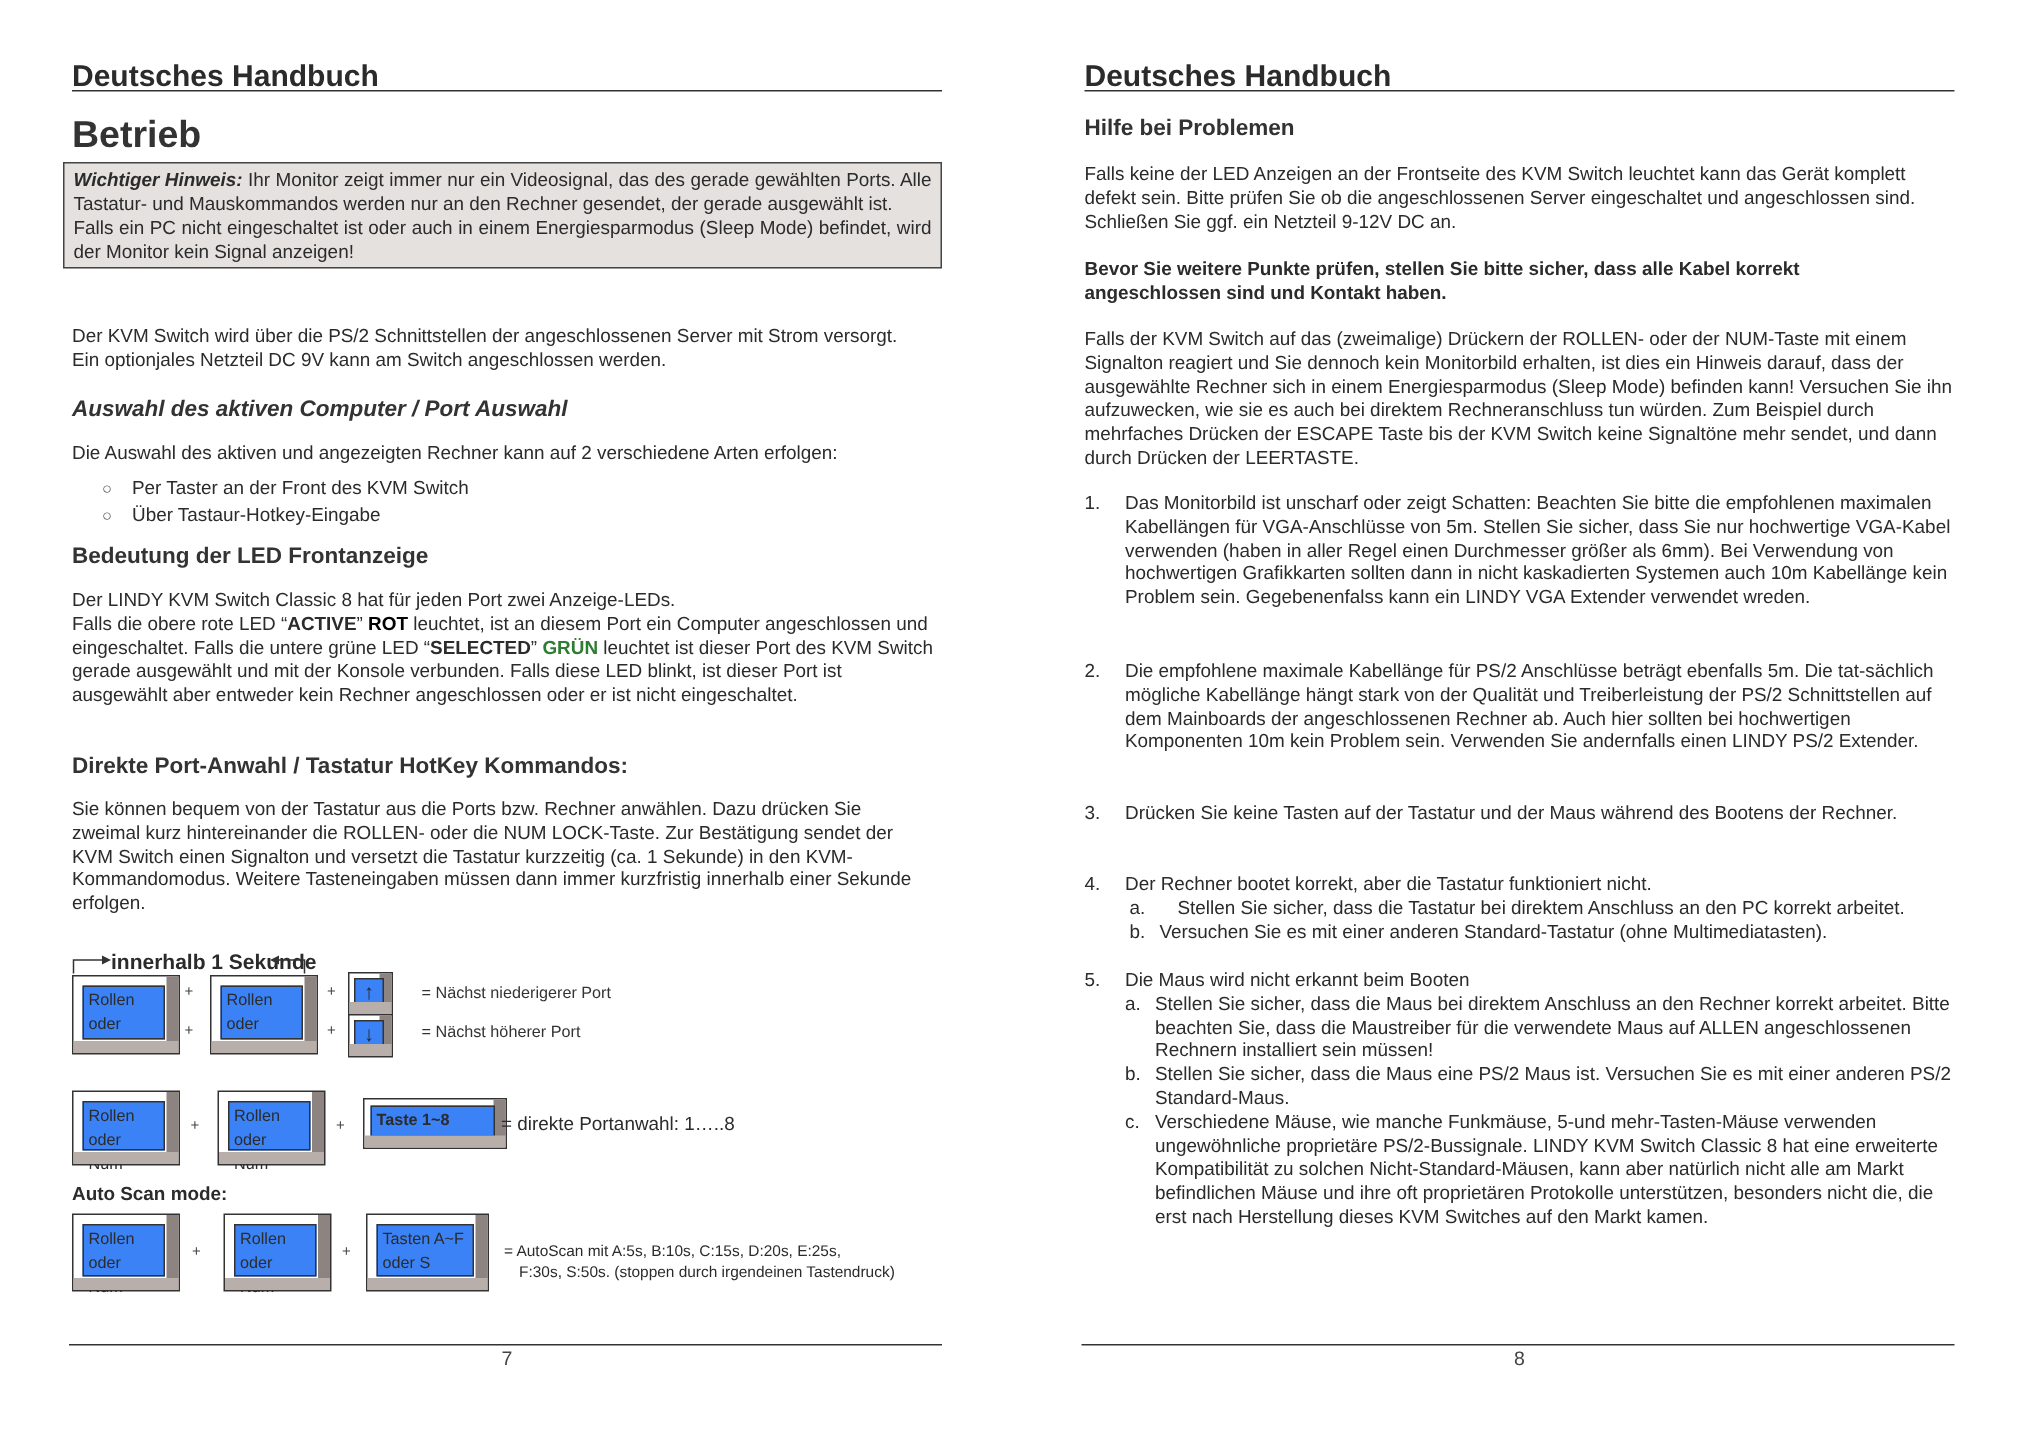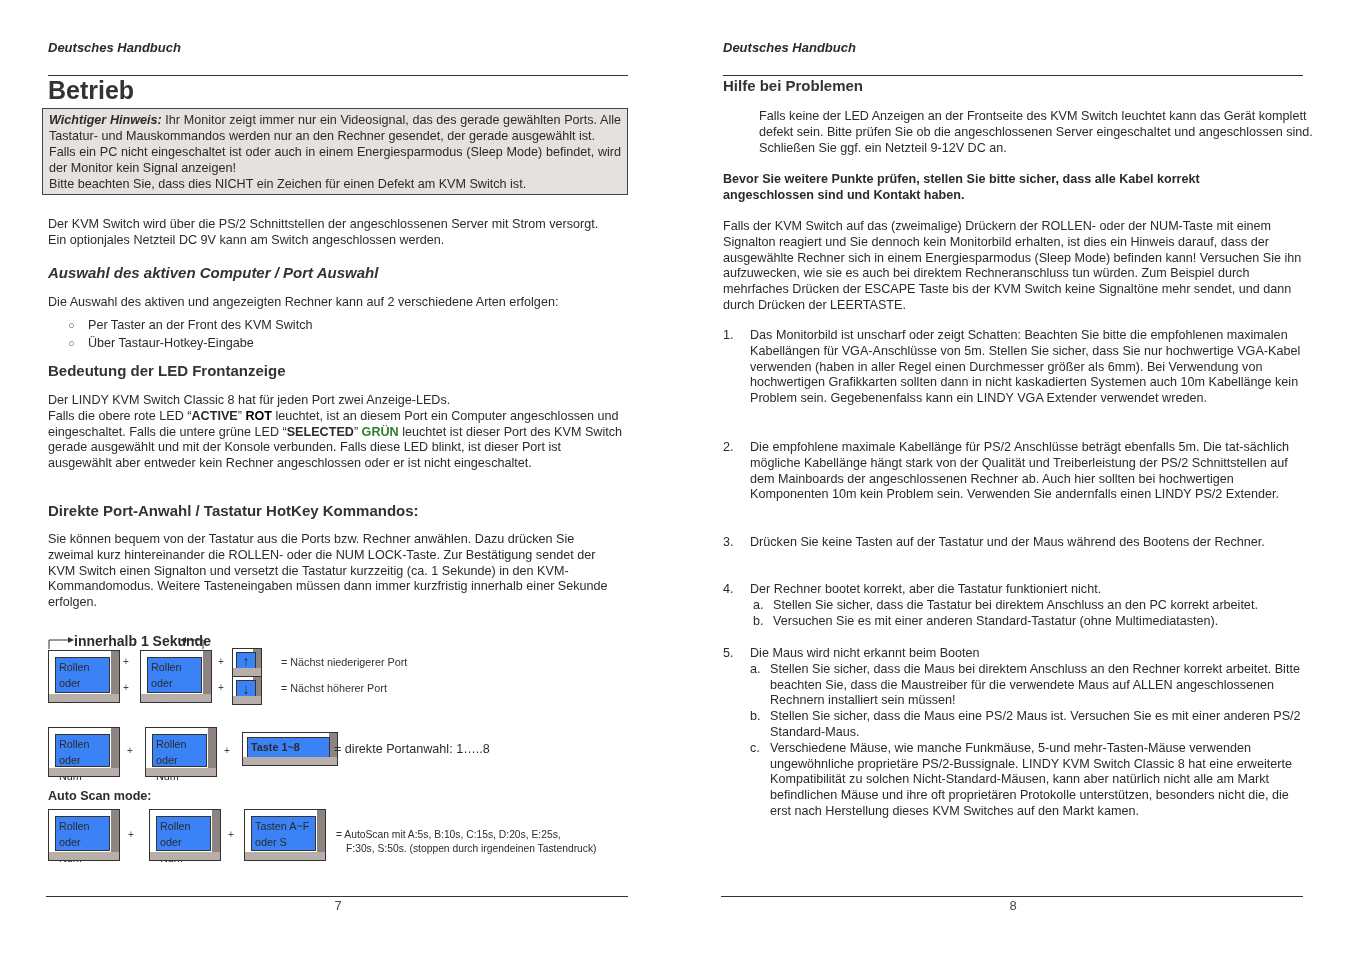--- a/index.html
+++ b/index.html
@@ -1,22 +1,22 @@
 <!DOCTYPE html>
 <html><head>
 <meta charset="utf-8">
 <style>
   html, body { margin:0; padding:0; background:#ffffff; }
   body { width:1351px; height:954px; position:relative; overflow:hidden;
          font-family:"Liberation Sans", sans-serif; color:#2b2b2b; }
   .page { position:absolute; top:0; }
   .page.left { left:48px; width:580px; }
   .page.right { left:723px; width:580px; }
-  .hdr { position:absolute; top:40px; left:0; width:580px; font-size:13px; font-weight:bold; font-style:italic;
-         border-bottom:1.5px solid #333; padding-bottom:16px; height:19px; }
+  .hdr { position:absolute; top:40px; left:0; width:580px; font-size:20px; font-weight:bold; 
+         border-bottom:1.5px solid #333; padding-bottom:1px; height:19px; }
   .ftr-line { position:absolute; top:896px; left:-2px; width:582px; border-top:1.5px solid #333; }
   .pgnum { position:absolute; top:898px; left:0; width:580px; text-align:center; font-size:13px; color:#444; }
   .abs { position:absolute; left:0; }
   .title { font-size:25px; font-weight:bold; top:76px; color:#333; }
   .note { top:108px; left:-6px; width:572px; background:#e5e1df; border:1.5px solid #444;
           padding:3px 6px 2px 6px; font-size:12.6px; line-height:16px; text-align:justify; }
   .note b { font-style:italic; }
   .p { font-size:12.6px; line-height:15.8px; }
   .h2 { font-size:15px; font-weight:bold; color:#333; }
   .h2i { font-style:italic; }
@@ -41,21 +41,20 @@
 </head>
 <body>
 
 <div class="page left">
   <div class="hdr">Deutsches Handbuch</div>
   <div class="abs title">Betrieb</div>
 
   <div class="abs note">
     <b>Wichtiger Hinweis:</b><span> Ihr Monitor zeigt immer nur ein Videosignal, das des gerade gewählten Ports. Alle Tastatur- und Mauskommandos werden nur an den Rechner gesendet, der gerade ausgewählt ist.</span><br>
     <span>Falls ein PC nicht eingeschaltet ist oder auch in einem Energiesparmodus (Sleep Mode) befindet, wird der Monitor kein Signal anzeigen!</span><br>
-    <span>Bitte beachten Sie, dass dies NICHT ein Zeichen für einen Defekt am KVM Switch ist.</span>
   </div>
 
   <div class="abs p" style="top:217px;width:560px;">Der KVM Switch wird über die PS/2 Schnittstellen der angeschlossenen Server mit Strom versorgt. Ein optionjales Netzteil DC 9V kann am Switch angeschlossen werden.</div>
 
   <div class="abs h2 h2i" style="top:264px;">Auswahl des aktiven Computer / Port Auswahl</div>
   <div class="abs p" style="top:295px;width:580px;">Die Auswahl des aktiven und angezeigten Rechner kann auf 2 verschiedene Arten erfolgen:</div>
   <div class="abs bul" style="top:316px;"><span class="o">○</span><span>Per Taster an der Front des KVM Switch</span></div>
   <div class="abs bul" style="top:334px;"><span class="o">○</span><span>Über Tastaur-Hotkey-Eingabe</span></div>
 
   <div class="abs h2" style="top:362px;">Bedeutung der LED Frontanzeige</div>
@@ -125,42 +124,42 @@
     </div>
   </div>
 
   <div class="ftr-line"></div>
   <div class="pgnum">7</div>
 </div>
 
 <div class="page right">
   <div class="hdr">Deutsches Handbuch</div>
   <div class="abs h2" style="top:77px;">Hilfe bei Problemen</div>
-  <div class="abs p" style="top:109px;width:560px;margin-left:36px;">Falls keine der LED Anzeigen an der Frontseite des KVM Switch leuchtet kann das Gerät komplett defekt sein. Bitte prüfen Sie ob die angeschlossenen Server eingeschaltet und angeschlossen sind. Schließen Sie ggf. ein Netzteil 9-12V DC an.</div>
+  <div class="abs p" style="top:109px;width:560px;">Falls keine der LED Anzeigen an der Frontseite des KVM Switch leuchtet kann das Gerät komplett defekt sein. Bitte prüfen Sie ob die angeschlossenen Server eingeschaltet und angeschlossen sind. Schließen Sie ggf. ein Netzteil 9-12V DC an.</div>
   <div class="abs p" style="top:172px;width:560px;font-weight:bold;">Bevor Sie weitere Punkte prüfen, stellen Sie bitte sicher, dass alle Kabel korrekt angeschlossen sind und Kontakt haben.</div>
   <div class="abs p" style="top:219px;width:580px;">Falls der KVM Switch auf das (zweimalige) Drückern der ROLLEN- oder der NUM-Taste mit einem Signalton reagiert und Sie dennoch kein Monitorbild erhalten, ist dies ein Hinweis darauf, dass der ausgewählte Rechner sich in einem Energiesparmodus (Sleep Mode) befinden kann! Versuchen Sie ihn aufzuwecken, wie sie es auch bei direktem Rechneranschluss tun würden. Zum Beispiel durch mehrfaches Drücken der ESCAPE Taste bis der KVM Switch keine Signaltöne mehr sendet, und dann durch Drücken der LEERTASTE.</div>
 
   <div class="ol" style="top:328px;width:580px;">
     <span class="num">1.</span>
     <div class="txt">Das Monitorbild ist unscharf oder zeigt Schatten: Beachten Sie bitte die empfohlenen maximalen Kabellängen für VGA-Anschlüsse von 5m. Stellen Sie sicher, dass Sie nur hochwertige VGA-Kabel verwenden (haben in aller Regel einen Durchmesser größer als 6mm). Bei Verwendung von hochwertigen Grafikkarten sollten dann in nicht kaskadierten Systemen auch 10m Kabellänge kein Problem sein. Gegebenenfalss kann ein LINDY VGA Extender verwendet wreden.</div>
   </div>
   <div class="ol" style="top:440px;width:580px;">
     <span class="num">2.</span>
     <div class="txt">Die empfohlene maximale Kabellänge für PS/2 Anschlüsse beträgt ebenfalls 5m. Die tat-sächlich mögliche Kabellänge hängt stark von der Qualität und Treiberleistung der PS/2 Schnittstellen auf dem Mainboards der angeschlossenen Rechner ab. Auch hier sollten bei hochwertigen Komponenten 10m kein Problem sein. Verwenden Sie andernfalls einen LINDY PS/2 Extender.</div>
   </div>
   <div class="ol" style="top:535px;width:580px;">
     <span class="num">3.</span>
     <div class="txt" style="width:520px;">Drücken Sie keine Tasten auf der Tastatur und der Maus während des Bootens der Rechner.</div>
   </div>
   <div class="ol" style="top:582px;width:590px;">
     <span class="num">4.</span>
     <div class="txt">Der Rechner bootet korrekt, aber die Tastatur funktioniert nicht.</div>
     <div class="sub" style="margin-left:30px;">
         <span class="lt">a.</span>
-        <div class="st" style="margin-left:20px;">Stellen Sie sicher, dass die Tastatur bei direktem Anschluss an den PC korrekt arbeitet.</div>
+        <div class="st" style="margin-left:32px;">Stellen Sie sicher, dass die Tastatur bei direktem Anschluss an den PC korrekt arbeitet.</div>
       </div>
     <div class="sub" style="margin-left:30px;">
         <span class="lt">b.</span>
         <div class="st" style="margin-left:20px;">Versuchen Sie es mit einer anderen Standard-Tastatur (ohne Multimediatasten).</div>
       </div>
   </div>
   <div class="ol" style="top:646px;width:580px;">
     <span class="num">5.</span>
     <div class="txt">Die Maus wird nicht erkannt beim Booten</div>
     <div class="sub">

